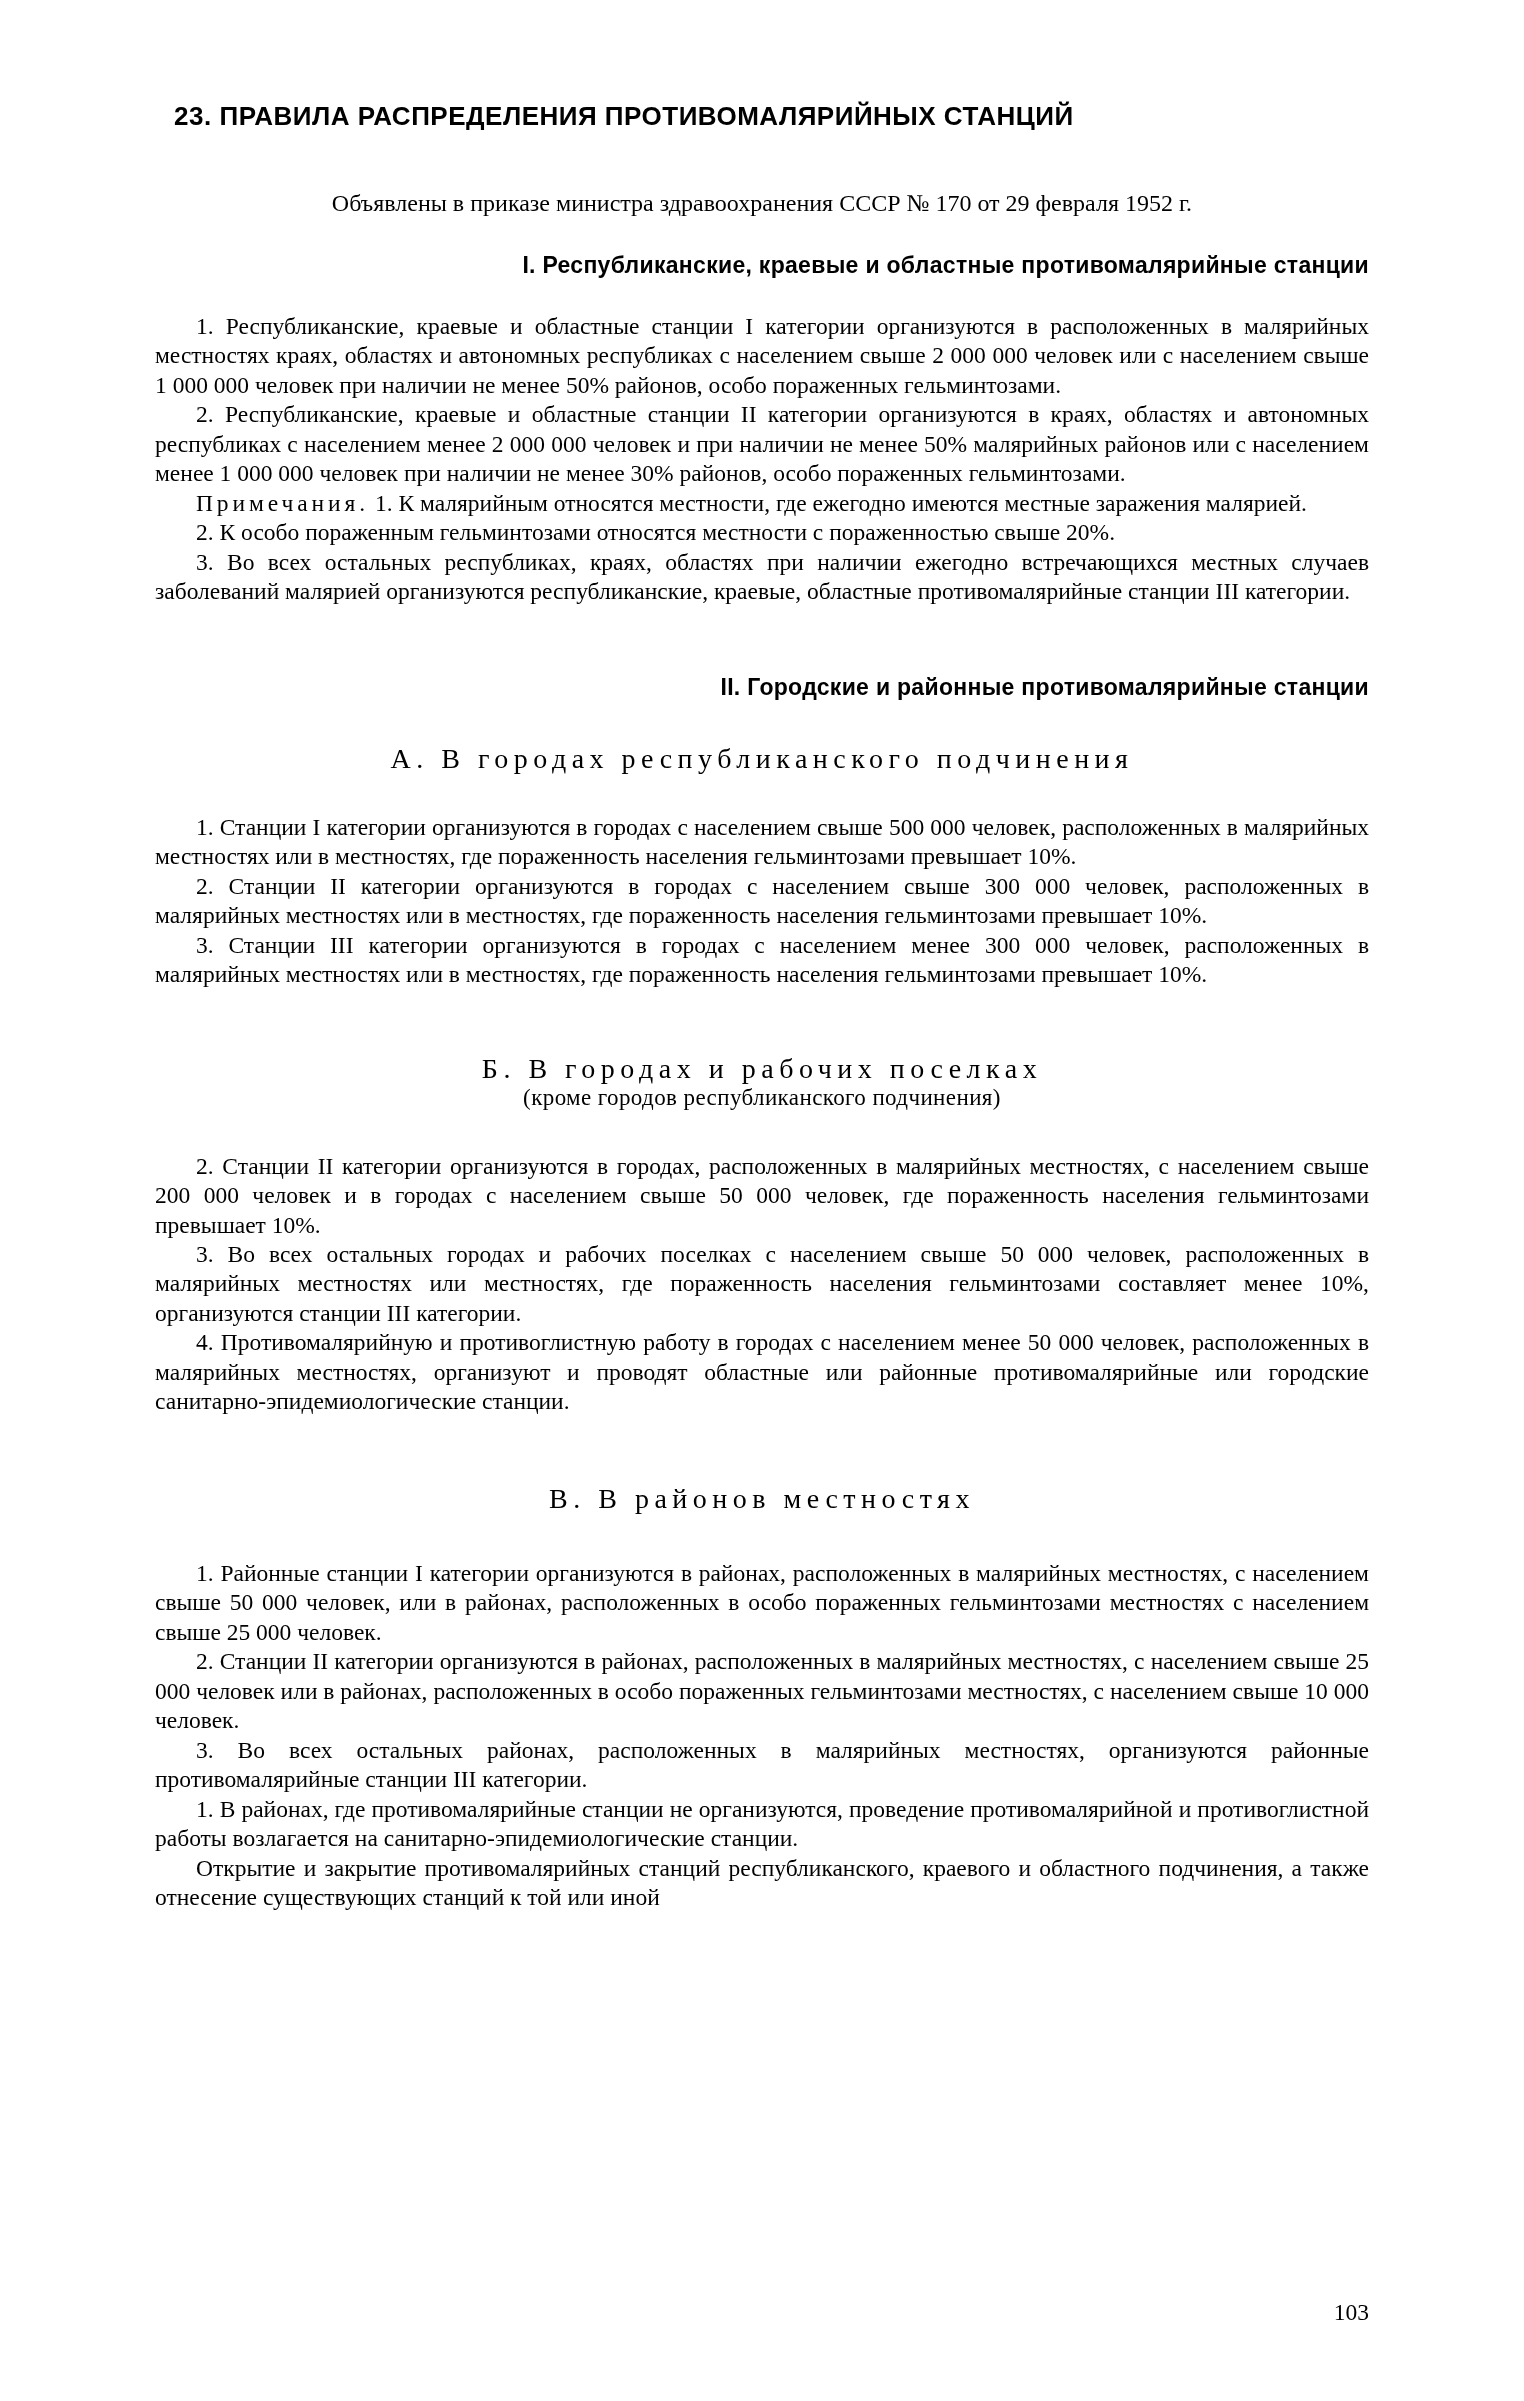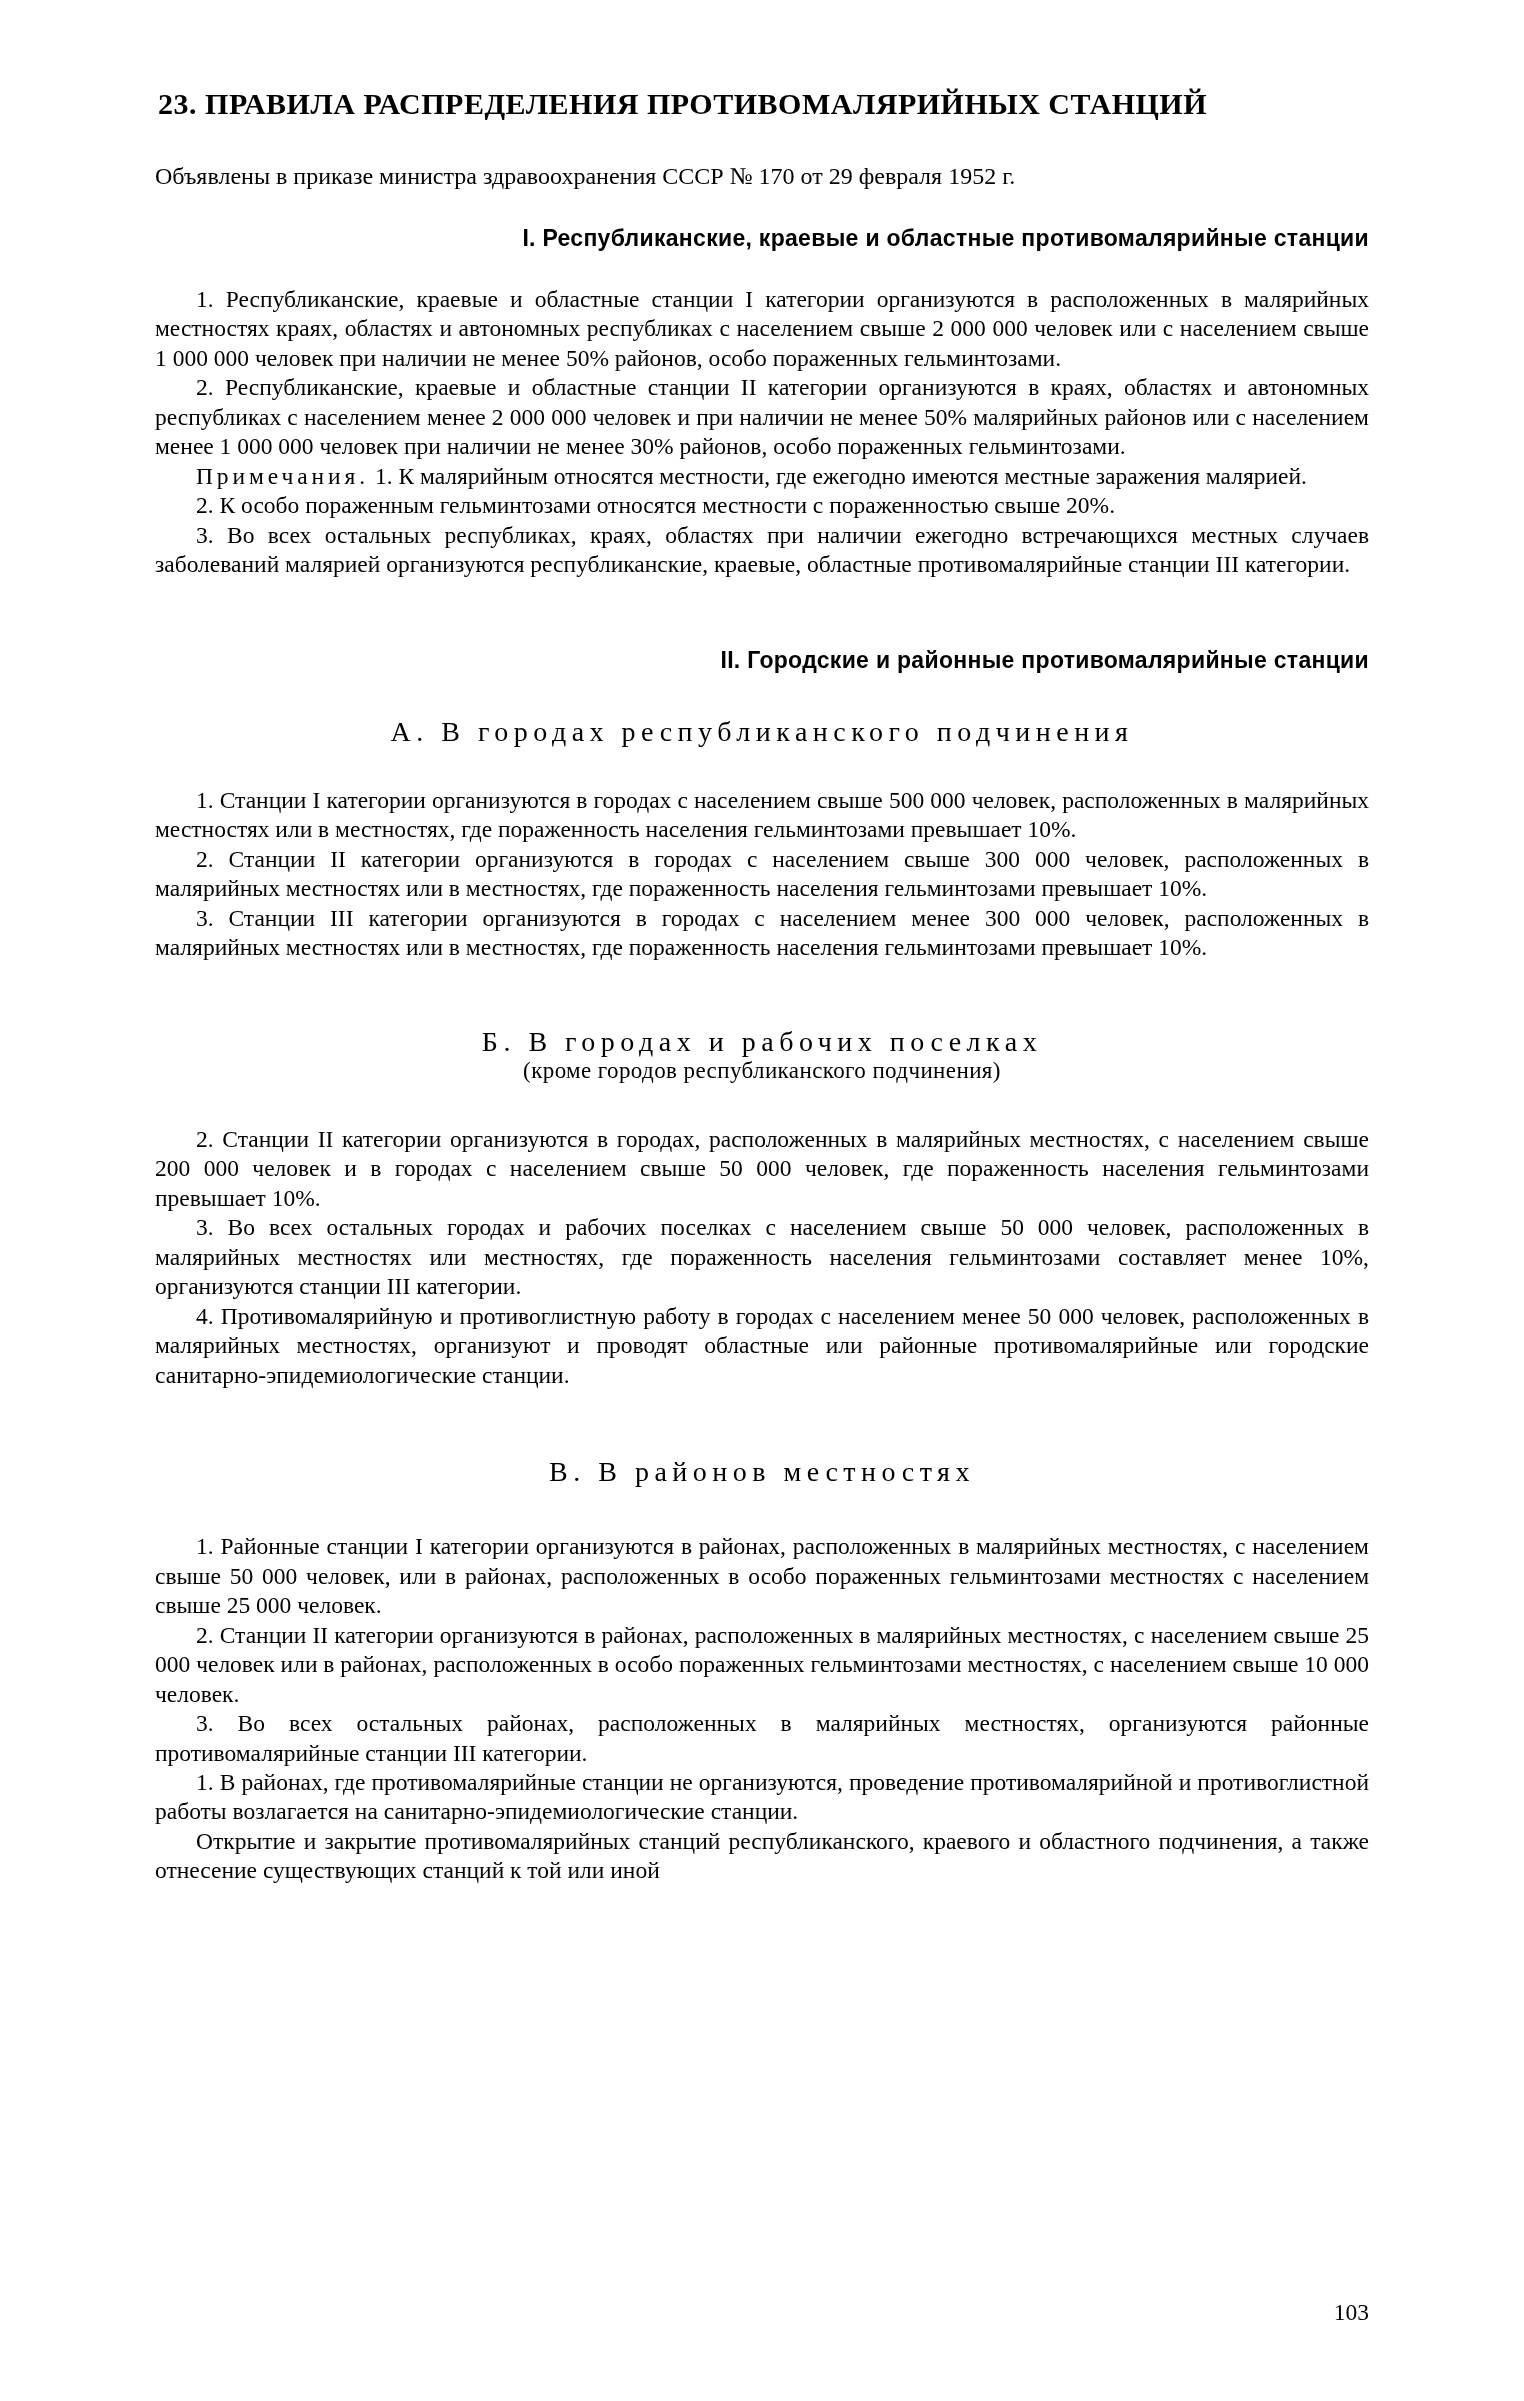--- a/index.html
+++ b/index.html
@@ -22,43 +22,43 @@
   }
   .content {
     position: absolute;
     left: 155px;
     top: 0;
     width: 1214px;
   }
 
   
   .doc-title {
-    font-family: Liberation Serif, serif;
+    font-family: Liberation Sans, sans-serif;
     font-weight: bold;
-    font-size: 30px;
+    font-size: 26px;
     line-height: 1.30;
     text-align: center;
     letter-spacing: 0.5px;
-    margin: 0;
+    margin: 16px;
     padding: 0;
   }
   .title-line-1 {
     display: block;
     text-align: left;
     padding-left: 3.1px;
   }
   .title-line-2 {
     display: block;
     text-align: center;
   }
 
   .announce {
     font-size: 24px;
     line-height: 1.25;
-    text-align: left;
+    text-align: center;
     margin: 0;
     padding: 0;
     white-space: nowrap;
   }
 
   .section-head {
     font-family: "Liberation Sans", "DejaVu Sans", sans-serif;
     font-weight: bold;
     font-size: 23px;
     text-align: right;

